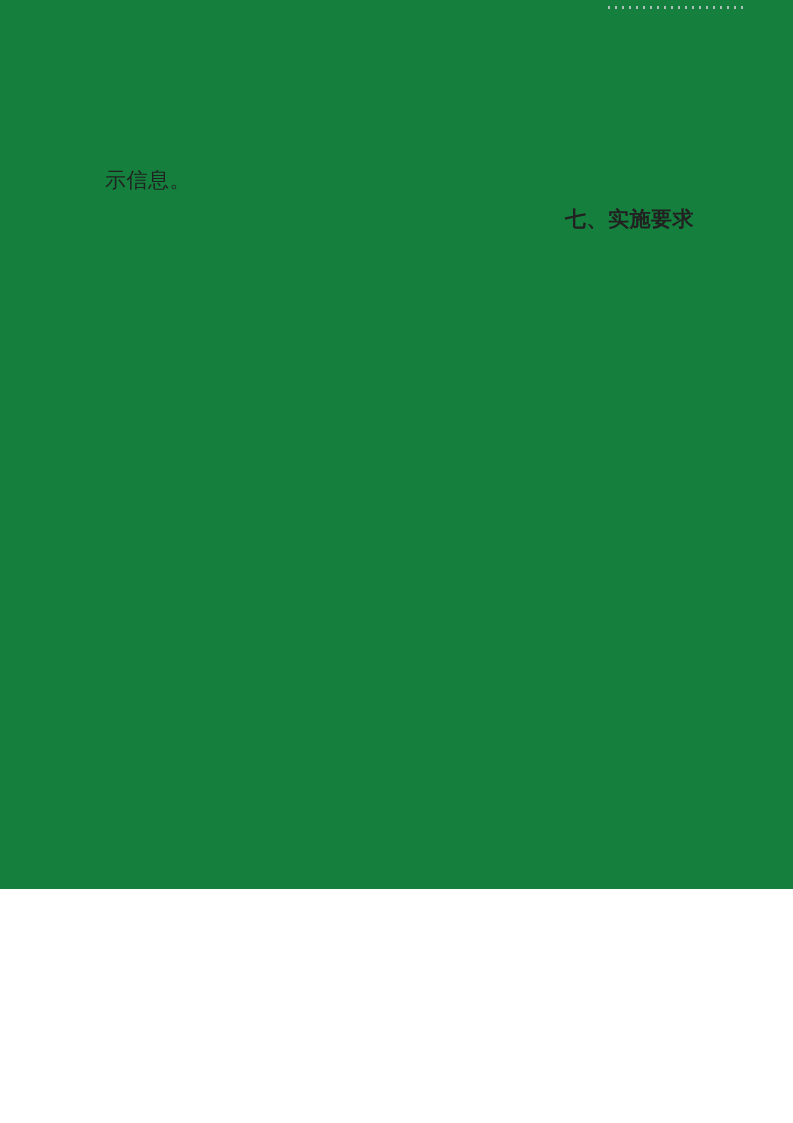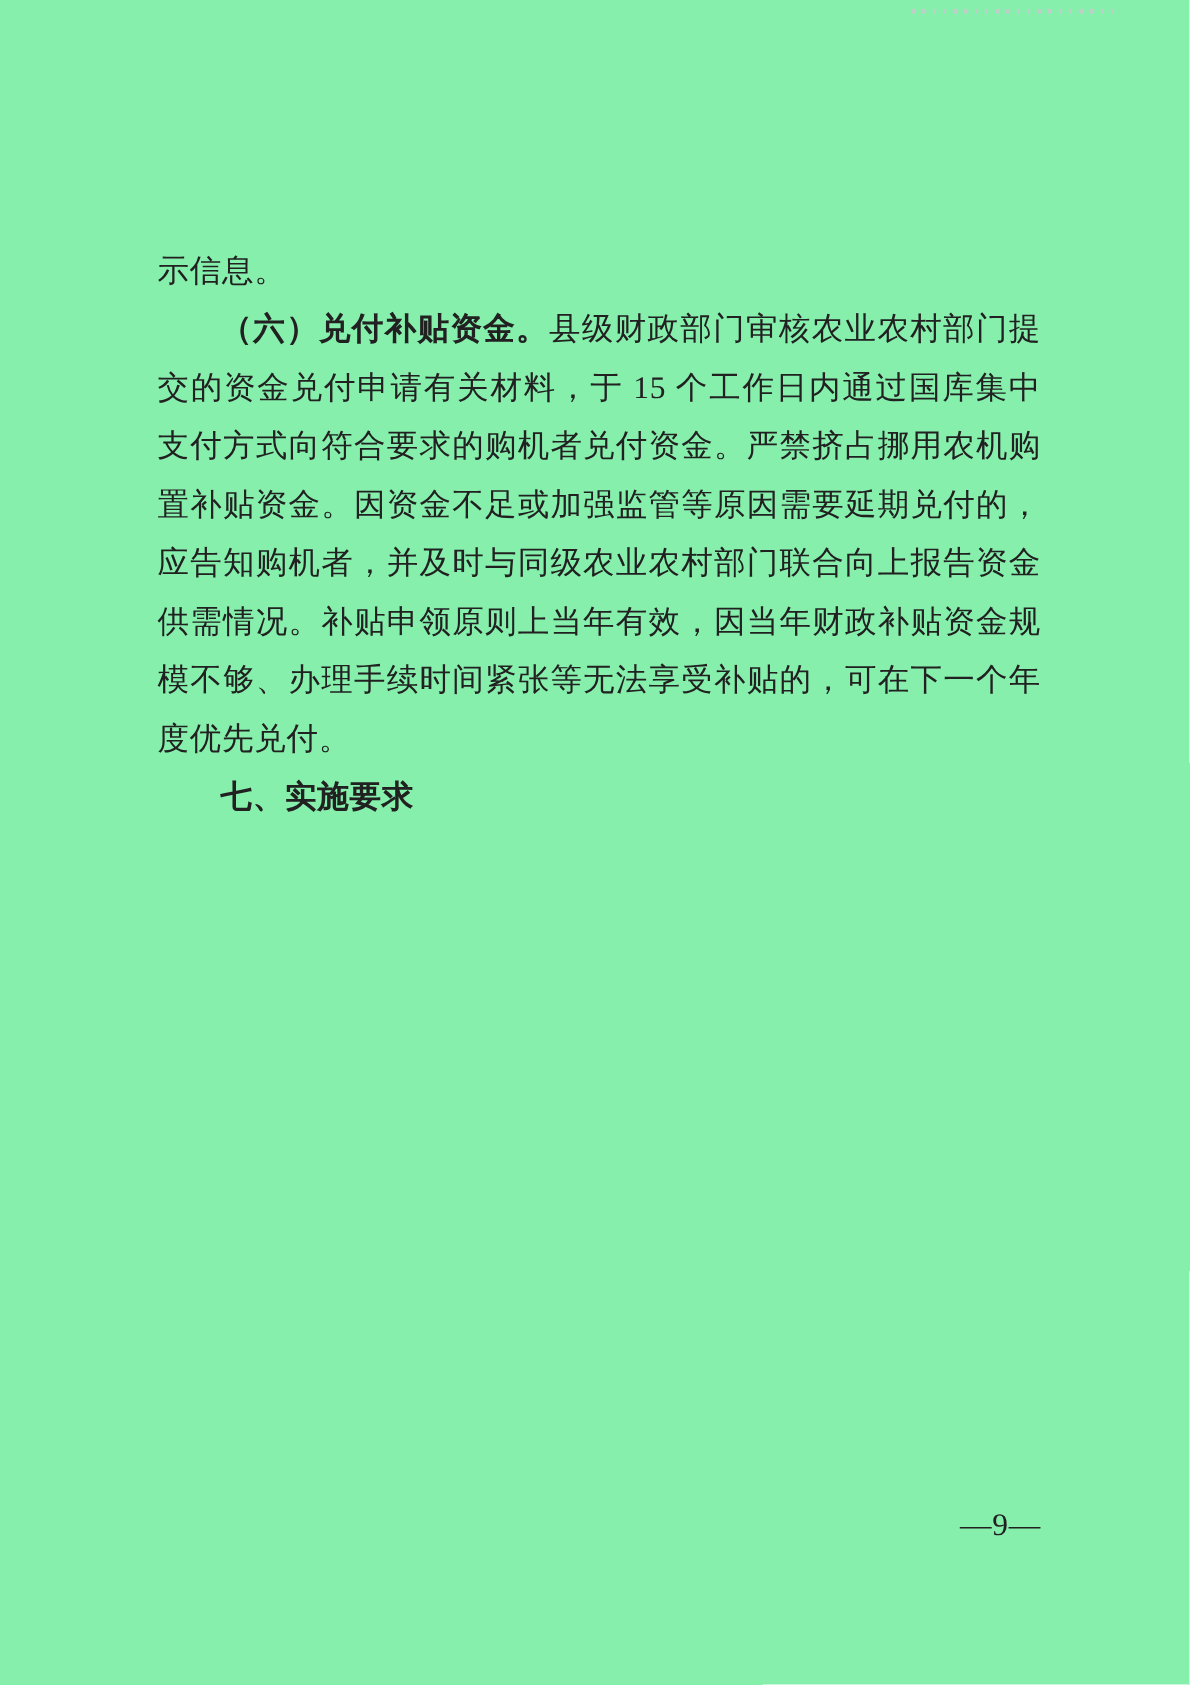--- a/index.html
+++ b/index.html
@@ -3,22 +3,22 @@
 <meta charset="utf-8">
 <style>
   html, body {
     margin: 0;
     padding: 0;
     background: #ffffff;
   }
   .doc-page {
     position: relative;
     width: 793px;
-    height: 1123px;
-    background: #86efac;
+    height: 889px;
+    background: #15803d;
     overflow: hidden;
     font-family: "Liberation Serif", serif;
   }
   
   .scan-marks {
     position: absolute;
     top: 6px;
     left: 608px;
     width: 136px;
     height: 3px;
@@ -50,21 +50,21 @@
   }
   .lead {
     font-weight: bold;
   }
   .section-heading {
     margin: 0;
     font-size: 21px;
     line-height: 39px;
     text-indent: 2em;
     font-weight: bold;
-    text-align: left;
+    text-align: right;
   }
   .page-number {
     position: absolute;
     top: 1004px;
     left: 105px;
     width: 589px;
     text-align: right;
     font-size: 21px;
     line-height: 24px;
     color: #212121;
@@ -76,21 +76,20 @@
 <body>
 
 <div class="doc-page">
 
   <div class="scan-marks"></div>
 
   <div class="content">
 
     <p class="continuation">示信息。</p>
 
-    <p><span class="lead">（六）兑付补贴资金。</span><span>县级财政部门审核农业农村部门提交的资金兑付申请有关材料，于 15 个工作日内通过国库集中支付方式向符合要求的购机者兑付资金。严禁挤占挪用农机购置补贴资金。因资金不足或加强监管等原因需要延期兑付的，应告知购机者，并及时与同级农业农村部门联合向上报告资金供需情况。补贴申领原则上当年有效，因当年财政补贴资金规模不够、办理手续时间紧张等无法享受补贴的，可在下一个年度优先兑付。</span></p>
 
 
     <h2 class="section-heading">七、实施要求</h2>
 
 
   </div>
 
   <div class="page-number">—9—</div>
 
 </div>

